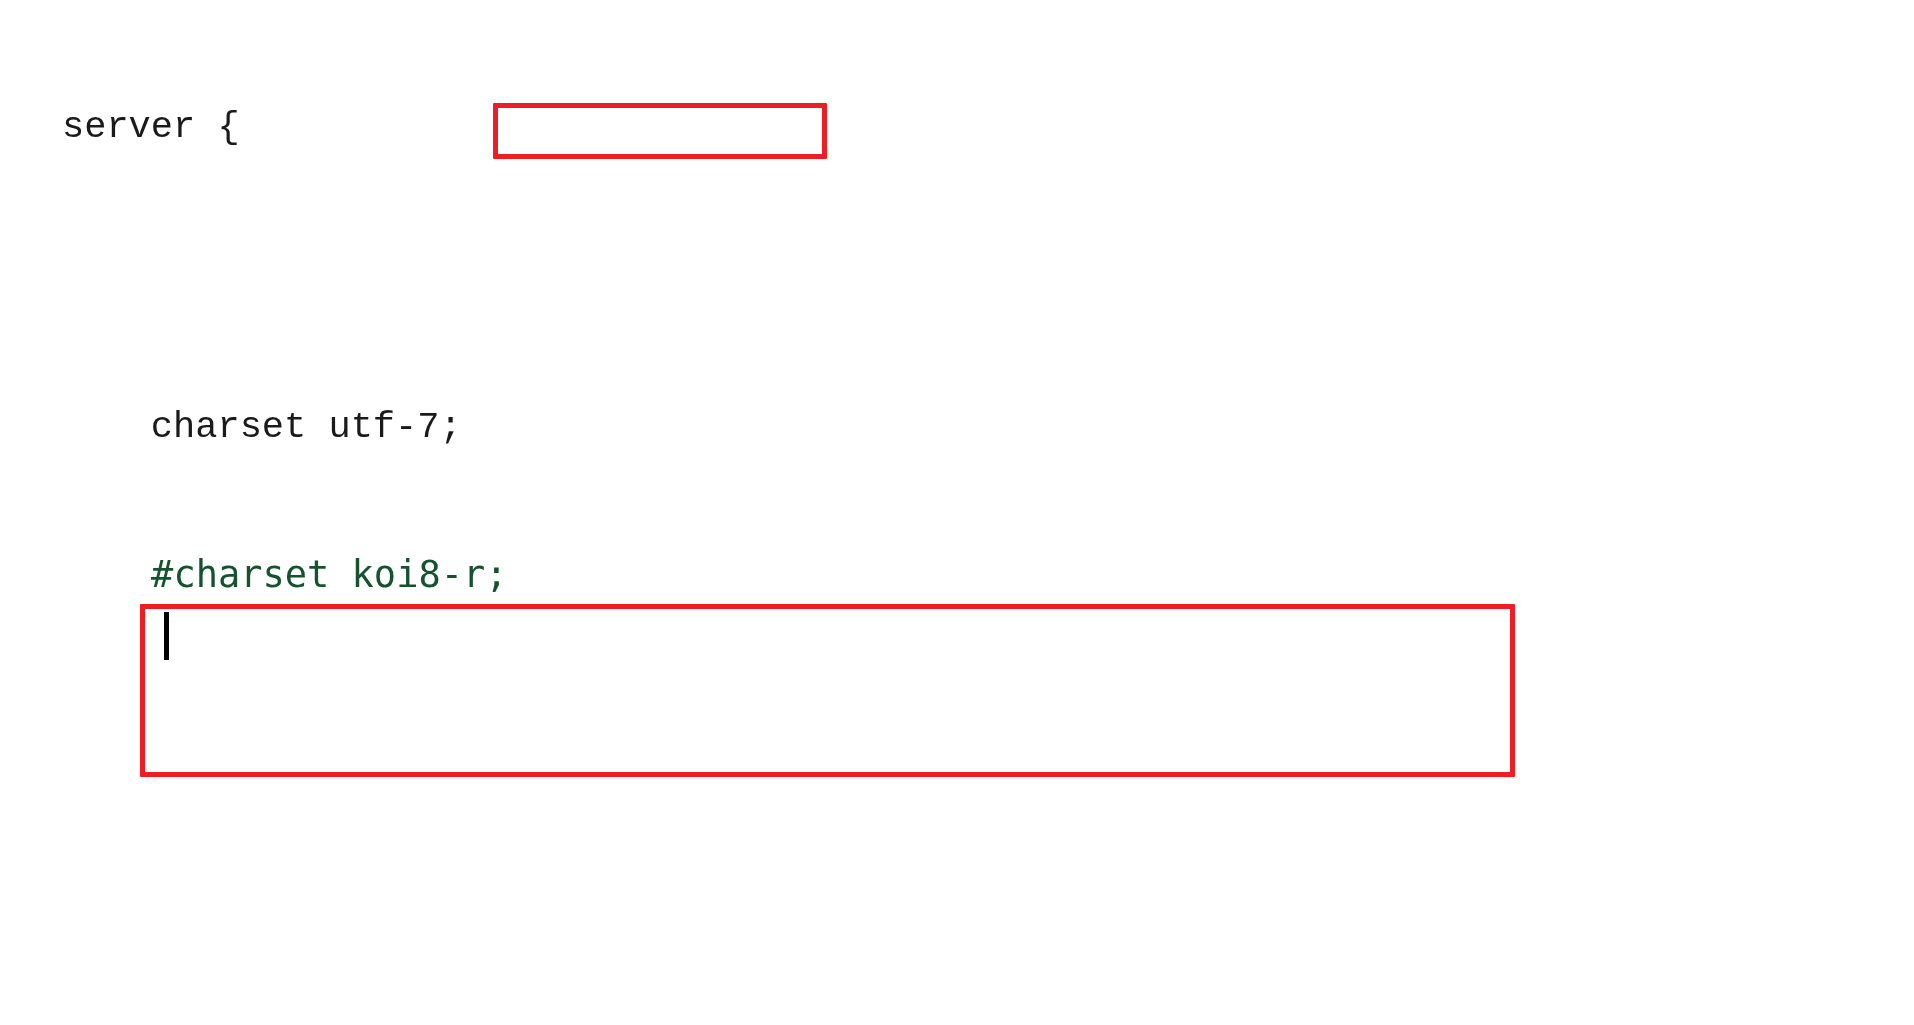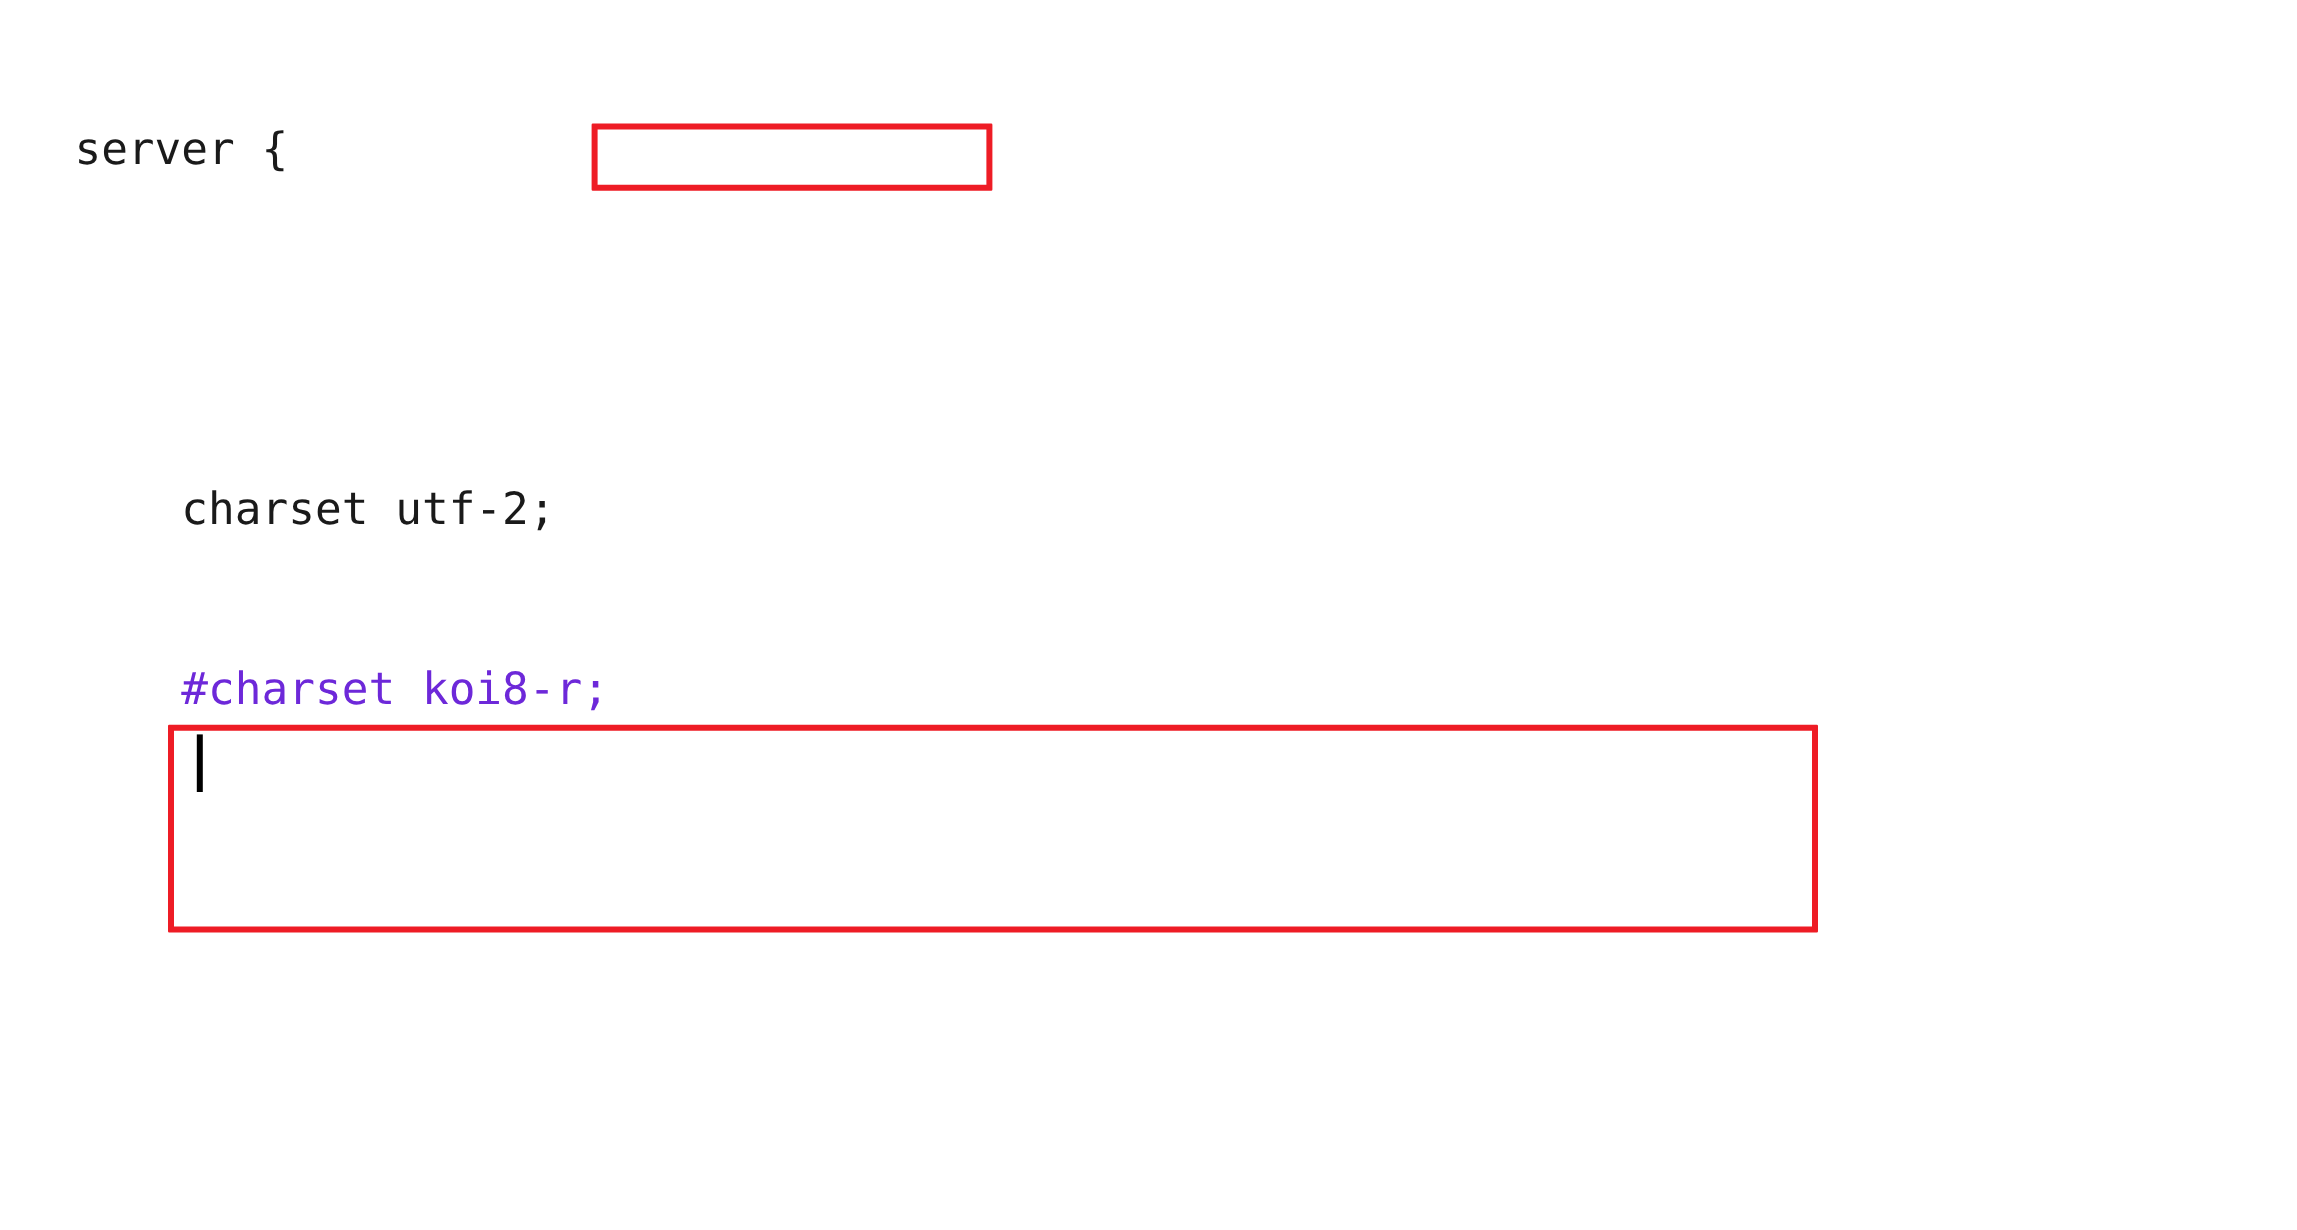--- a/index.html
+++ b/index.html
@@ -37,22 +37,22 @@
   }
 
   .line {
     height: 50px;
     white-space: pre;
     position: relative;
   }
 
   .ln-indent-0 { padding-left: 62px; }
 
-  .tok-plain   { color: #1a1a1a; }
-  .tok-comment { color: #6d28d9; }
+  .tok-plain   { color: #1a1a1a; font-family: Liberation Mono, monospace; }
+  .tok-comment { color: #14532d; }
 
   
   .hl-box {
     position: absolute;
     border: 5px solid #ee1c25;
     border-radius: 1px;
     box-sizing: border-box;
     background: transparent;
     pointer-events: none;
   }
@@ -82,21 +82,21 @@
   }
 </style>
 </head>
 <body>
 
 <div id="editor">
 
   <div class="code">
     <div class="line ln-indent-0"><span class="tok-plain">server {</span></div>
     <div class="line ln-indent-0"><span class="tok-plain"></span></div>
-    <div class="line ln-indent-0"><span class="tok-plain">    charset utf-2;</span></div>
+    <div class="line ln-indent-0"><span class="tok-plain">    charset utf-7;</span></div>
     <div class="line ln-indent-0"><span class="tok-comment">    #charset koi8-r;</span></div>
     <div class="line ln-indent-0"><span class="tok-plain"></span></div>
     
     
     
     
     
     
     
     

